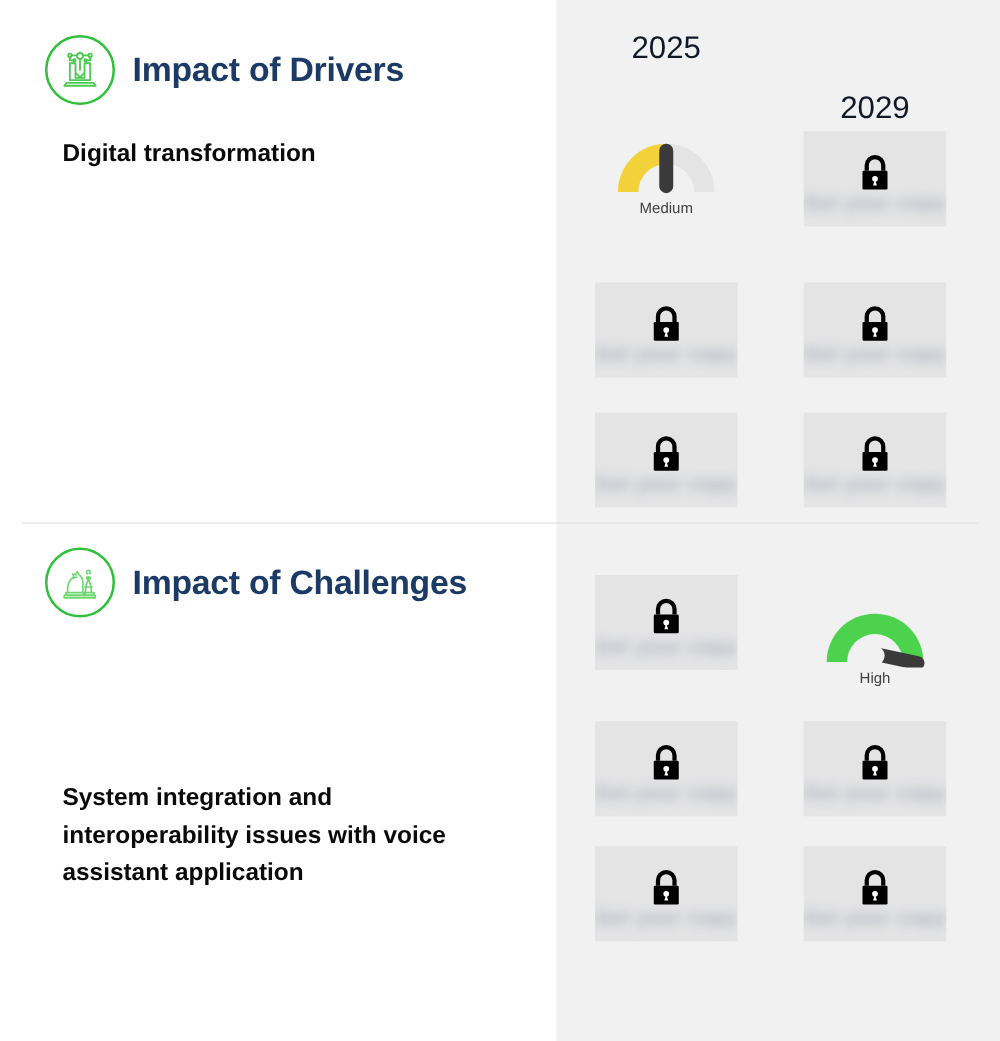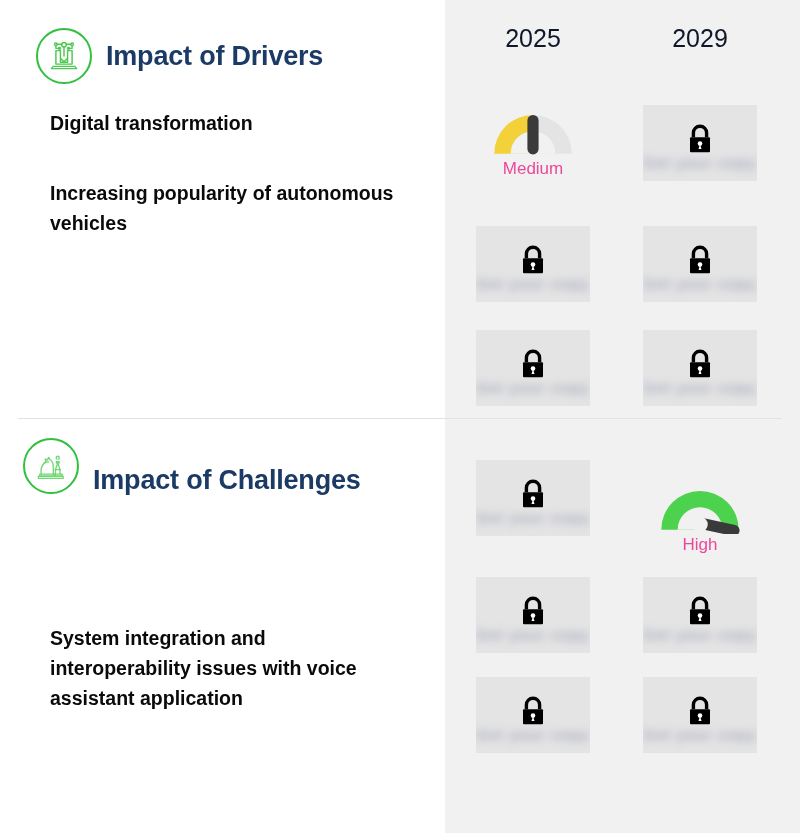--- a/index.html
+++ b/index.html
@@ -14,21 +14,21 @@
   
   .left-panel{position:absolute;left:0;top:0;width:445px;height:833px;background:#ffffff;}
   .right-panel{position:absolute;left:445px;top:0;width:355px;height:833px;background:#f1f1f1;}
 
   
   .divider{position:absolute;left:18px;top:418px;width:764px;height:1px;background:#e0e2e5;}
 
   
   .sec-head{position:absolute;display:flex;align-items:center;gap:14px;}
   .sec-head.drivers{left:36px;top:28px;}
-  .sec-head.challenges{left:23px;top:438px;align-items:flex-end;}
+  .sec-head.challenges{left:36px;top:438px;}
   .icon-circle{
     width:56px;height:56px;border-radius:50%;
     border:2.5px solid #2fc13c;box-sizing:border-box;
     display:flex;align-items:center;justify-content:center;flex:0 0 auto;
   }
   .sec-title{
     color:#1b3a66;font-size:27px;font-weight:bold;letter-spacing:-0.2px;
     white-space:nowrap;line-height:1;
   }
 
@@ -37,21 +37,21 @@
     position:absolute;left:50px;width:360px;
     color:#0a0a0a;font-size:19.5px;line-height:30px;font-weight:700;
   }
 
   
   .col-head{
     position:absolute;top:24px;width:120px;text-align:center;
     color:#0f172a;font-size:25px;font-weight:400;
   }
   .col-head.c1{left:473px;}
-  .col-head.c2{left:640px;}
+  .col-head.c2{left:640px;margin-top:48px;}
 
   
   .cell{position:absolute;width:120px;}
   .cell.c1{left:473px;}
   .cell.c2{left:640px;}
 
   
   .lock-box{
     position:relative;width:114px;height:76px;margin:0 3px;
     background:#e4e4e5;overflow:hidden;
@@ -62,21 +62,21 @@
     color:#9aa2b1;font-size:15px;font-weight:bold;letter-spacing:1px;
     filter:blur(4.2px);opacity:.85;white-space:nowrap;
   }
   .lock-glyph{
     position:absolute;left:50%;top:50%;transform:translate(-50%,-52%);
   }
 
   
   .gauge-wrap{width:120px;display:flex;flex-direction:column;align-items:center;}
   .gauge-label{
-    margin-top:2px;color:#ec4899;font-size:17px;font-weight:400;line-height:1;
+    margin-top:2px;color:#404040;font-size:12px;font-weight:400;line-height:1;
   }
 </style>
 </head>
 <body>
 
 <div id="page">
 
   <div class="left-panel"></div>
   <div class="right-panel"></div>
   <div class="divider"></div>
@@ -96,21 +96,20 @@
         <circle cx="15" cy="11.5" r="1.1"></circle>
           <circle cx="25" cy="11.5" r="1.1"></circle>
         <path d="M11 14 h5 v13 h8 V14 h5 v15 H11 Z"></path>
         <path d="M8 31.5 h24 l2 2.5 H6 Z"></path>
       </svg>
     </span>
     <span class="sec-title">Impact of Drivers</span>
   </div>
 
   <div class="item" style="top:108px">Digital transformation</div>
-  <div class="item" style="top:178px">Increasing popularity of autonomous vehicles</div>
 
   <div class="sec-head challenges">
     <span class="icon-circle">
       <svg width="36" height="36" viewBox="0 0 40 40" fill="none" stroke="#6fd872" stroke-width="1.5" stroke-linecap="round" stroke-linejoin="round">
 
         <path d="M9 29 V25 c0-6 3.5-8.5 5.5-10.2 l-1-2.4 2.6 .6 1.4-2.6 1.2 2.4
                  c2.6 1.6 3.8 4.4 3.8 7.6 V29"></path>
         <path d="M13.8 16.2 c1.2-.7 2.3-.9 3.3-.7"></path>
         <circle cx="16.4" cy="13.3" r=".7" fill="#6fd872" stroke="none"></circle>
 

